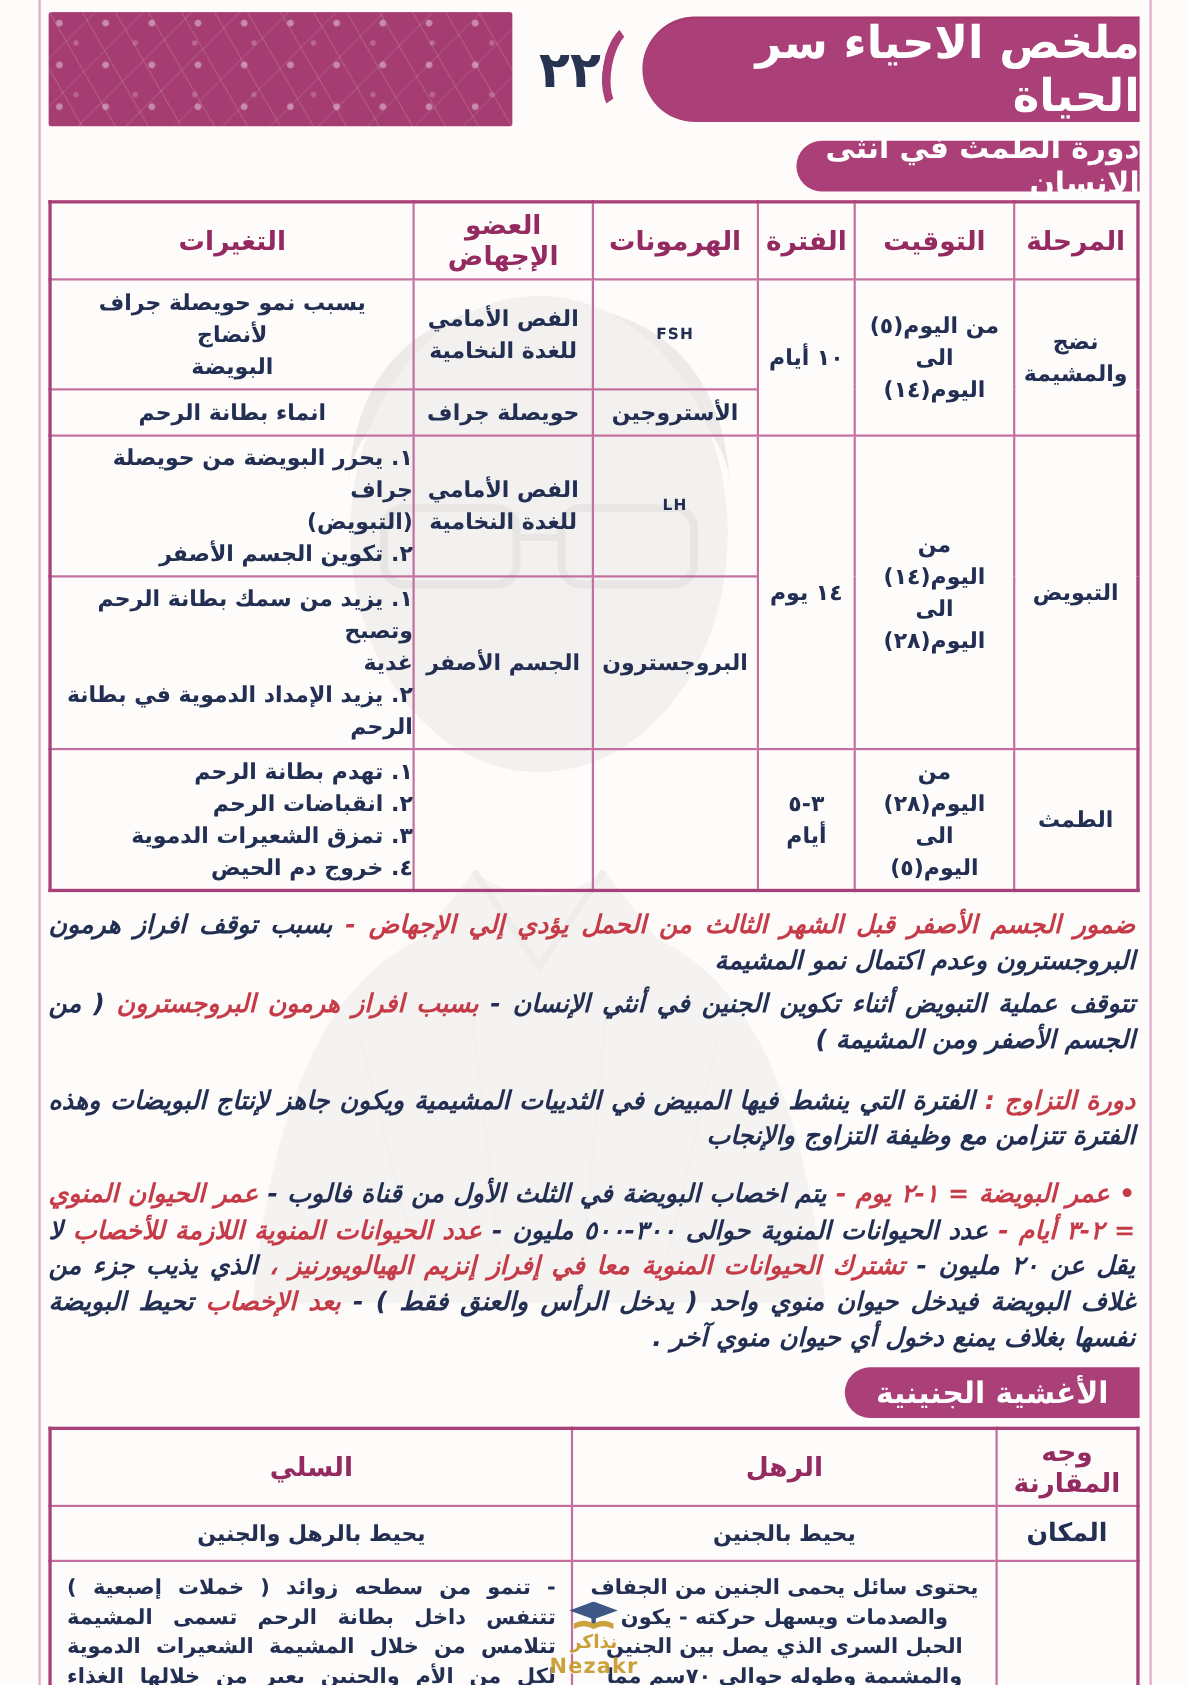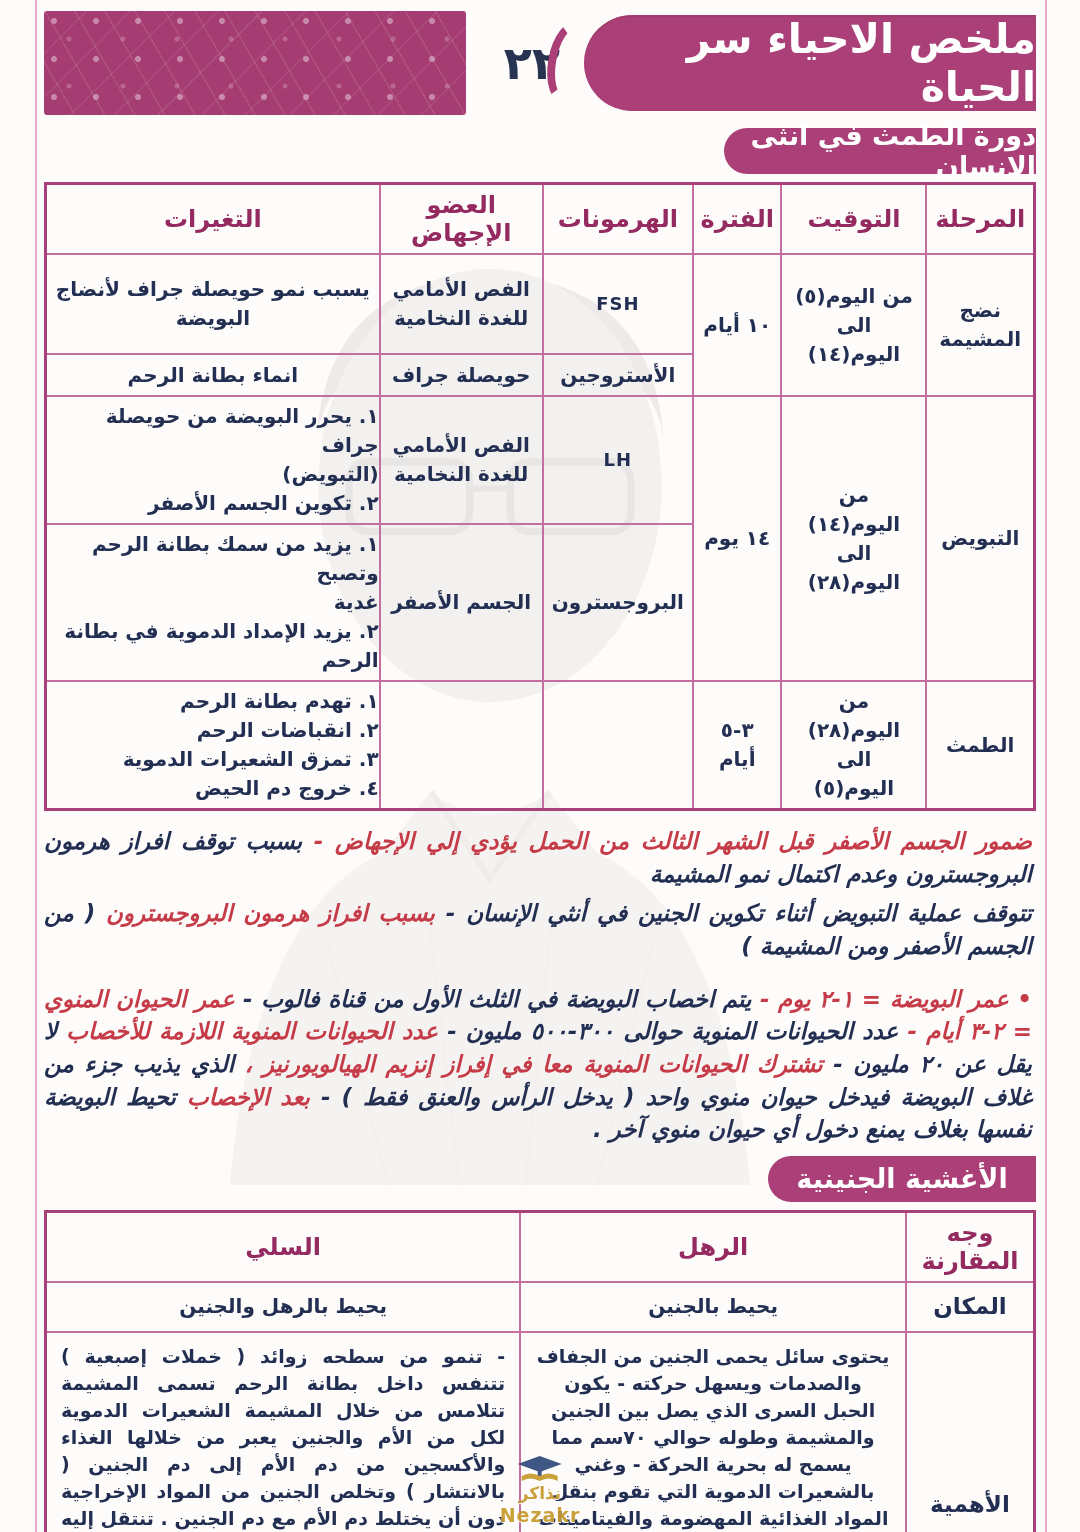--- a/index.html
+++ b/index.html
@@ -37,21 +37,21 @@
     display:flex;align-items:center;justify-content:center;
     box-shadow:0 2px 0 rgba(147,50,95,.35) inset;
   }
   .title-band .title-text{color:#fff;font-size:41px;font-weight:bold;letter-spacing:-1px;}
   .band-crescent{
     position:absolute;left:-36px;top:50%;
     width:46px;height:86px;border-radius:50%;
     border:8px solid transparent;border-left-color:var(--magenta);
     transform:translateY(-50%) rotate(10deg);
   }
-  .page-num{font-size:46px;font-weight:bold;color:#273350;width:70px;text-align:right;flex:0 0 70px;}
+  .page-num{font-size:46px;font-weight:bold;color:#273350;width:70px;text-align:left;flex:0 0 70px;}
   .pattern-block{
     flex:1;height:104px;border-radius:3px;
     background-color:#a53c72;
     background-image:
       radial-gradient(circle at 10px 10px, rgba(255,255,255,.40) 2.5px, transparent 3.6px),
       radial-gradient(circle at 25px 28px, rgba(255,255,255,.22) 2px, transparent 3px),
       repeating-linear-gradient(60deg, rgba(255,255,255,.10) 0 1.5px, transparent 1.5px 26px),
       repeating-linear-gradient(-45deg, rgba(255,255,255,.08) 0 1.5px, transparent 1.5px 31px);
     background-size:42px 38px,54px 47px,auto,auto;
   }
@@ -73,21 +73,21 @@
     font-size:24px;color:var(--maroon);font-weight:bold;
     border:2px solid var(--tborder);padding:6px 4px;text-align:center;
   }
   .t1 td,.t2 td{
     font-size:20px;color:var(--navy);font-weight:bold;
     border:2px solid var(--tborder);padding:5px 8px;
     text-align:center;vertical-align:middle;
     white-space:pre-line;line-height:1.45;
   }
   .t1 td.list{text-align:right;padding-right:0;}
-  .t1 .en{font-size:18px;letter-spacing:1px;}
+  .t1 .en{font-size:14px;letter-spacing:1px;}
   tr.h-a1{height:100px;} tr.h-a2{height:42px;}
   tr.h-b1{height:96px;}  tr.h-b2{height:100px;}
   tr.h-c{height:122px;}
   tr.h-p{height:50px;}
 
   .t2 td.imp{
     font-size:19px;line-height:1.42;vertical-align:top;
     padding:10px 14px;white-space:normal;
   }
   .t2 td.imp.just{text-align:justify;}
@@ -164,21 +164,21 @@
         <th>المرحلة</th>
         <th>التوقيت</th>
         <th>الفترة</th>
         <th>الهرمونات</th>
         <th>العضو الإجهاض</th>
         <th>التغيرات</th>
       </tr>
     </thead>
     <tbody>
       <tr class="h-a1">
-        <td rowspan="2">نضج المشيمة</td>
+        <td rowspan="2">نضج والمشيمة</td>
         <td rowspan="2">من اليوم(٥) الى
 اليوم(١٤)</td>
         <td rowspan="2">١٠ أيام</td>
         <td class="en">FSH</td>
         <td>الفص الأمامي
 للغدة النخامية</td>
         <td>يسبب نمو حويصلة جراف لأنضاج
 البويضة</td>
       </tr>
       <tr class="h-a2">
@@ -216,20 +216,21 @@
 ٢. انقباضات الرحم
 ٣. تمزق الشعيرات الدموية
 ٤. خروج دم الحيض</td>
       </tr>
     </tbody>
   </table>
 
   <div class="notes">
     <p><span class="red">ضمور الجسم الأصفر قبل الشهر الثالث من الحمل يؤدي إلي الإجهاض - </span><span class="navy">بسبب توقف افراز هرمون البروجسترون وعدم اكتمال نمو المشيمة</span></p>
     <p><span class="navy">تتوقف عملية التبويض أثناء تكوين الجنين في أنثي الإنسان - </span><span class="red">بسبب افراز هرمون البروجسترون </span><span class="navy">( من الجسم الأصفر ومن المشيمة )</span></p>
+    <p class="mating"><span class="red">دورة التزاوج :</span> <span class="navy">الفترة التي ينشط فيها المبيض في الثدييات المشيمية ويكون جاهز لإنتاج البويضات وهذه الفترة تتزامن مع وظيفة التزاوج والإنجاب</span></p>
     <p class="fert"><span class="red">•</span> <span class="red">عمر البويضة = ١-٢ يوم - </span><span class="navy">يتم اخصاب البويضة في الثلث الأول من قناة فالوب - </span><span class="red">عمر الحيوان المنوي = ٢-٣ أيام - </span><span class="navy">عدد الحيوانات المنوية حوالى ٣٠٠-٥٠٠ مليون - </span><span class="red">عدد الحيوانات المنوية اللازمة للأخصاب </span><span class="navy">لا يقل عن ٢٠ مليون - </span><span class="red">تشترك الحيوانات المنوية معا في إفراز إنزيم الهيالويورنيز ، </span><span class="navy">الذي يذيب جزء من غلاف البويضة فيدخل حيوان منوي واحد ( يدخل الرأس والعنق فقط ) - </span><span class="red">بعد الإخصاب </span><span class="navy">تحيط البويضة نفسها بغلاف يمنع دخول أي حيوان منوي آخر .</span></p>
   </div>
 
   <div class="section-bar small">
     <span>الأغشية الجنينية</span>
   </div>
 
   <table class="t2">
     <colgroup>
       <col style="width:13%">

